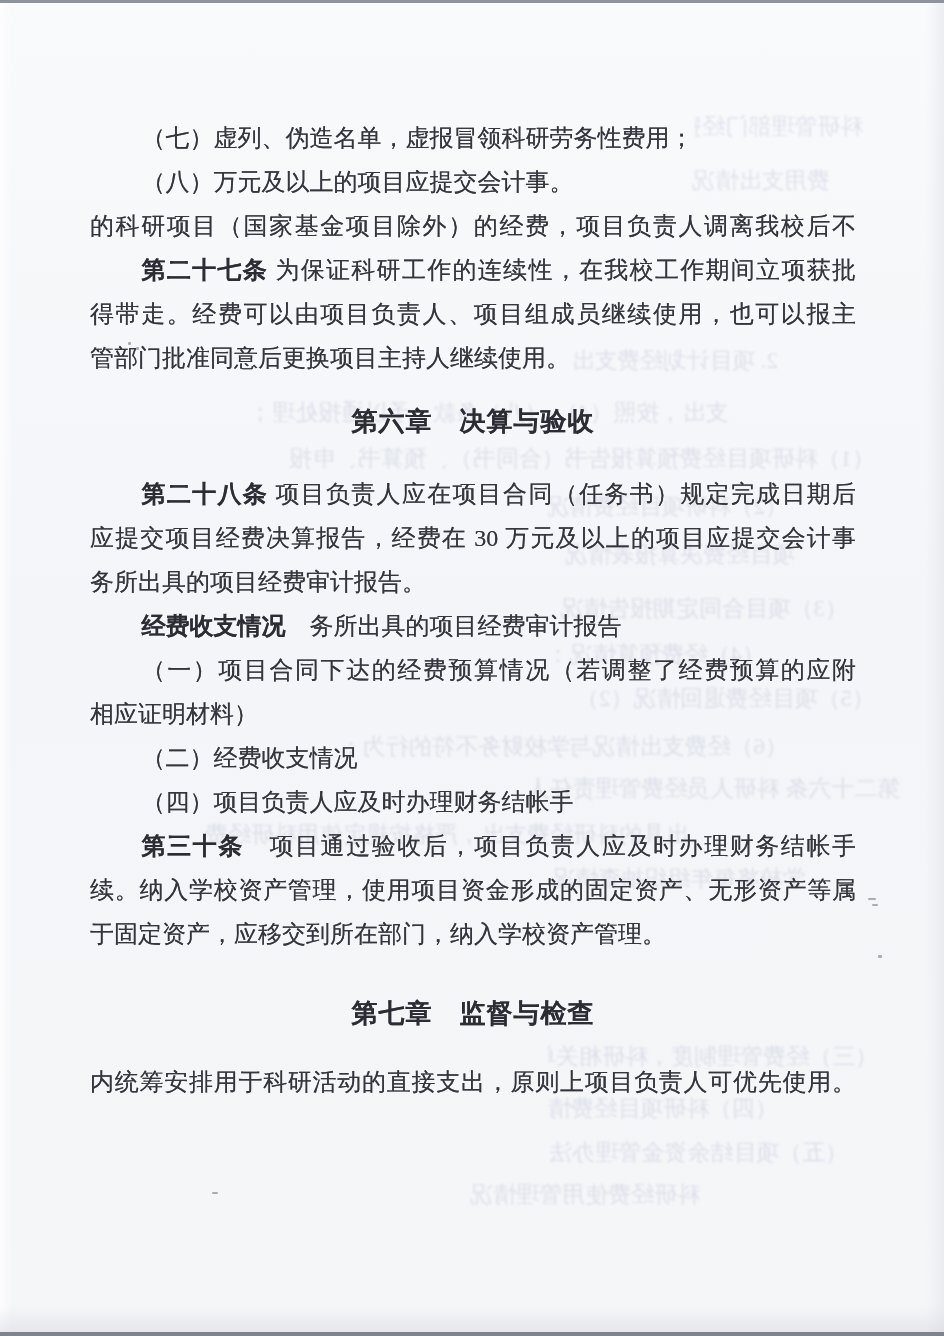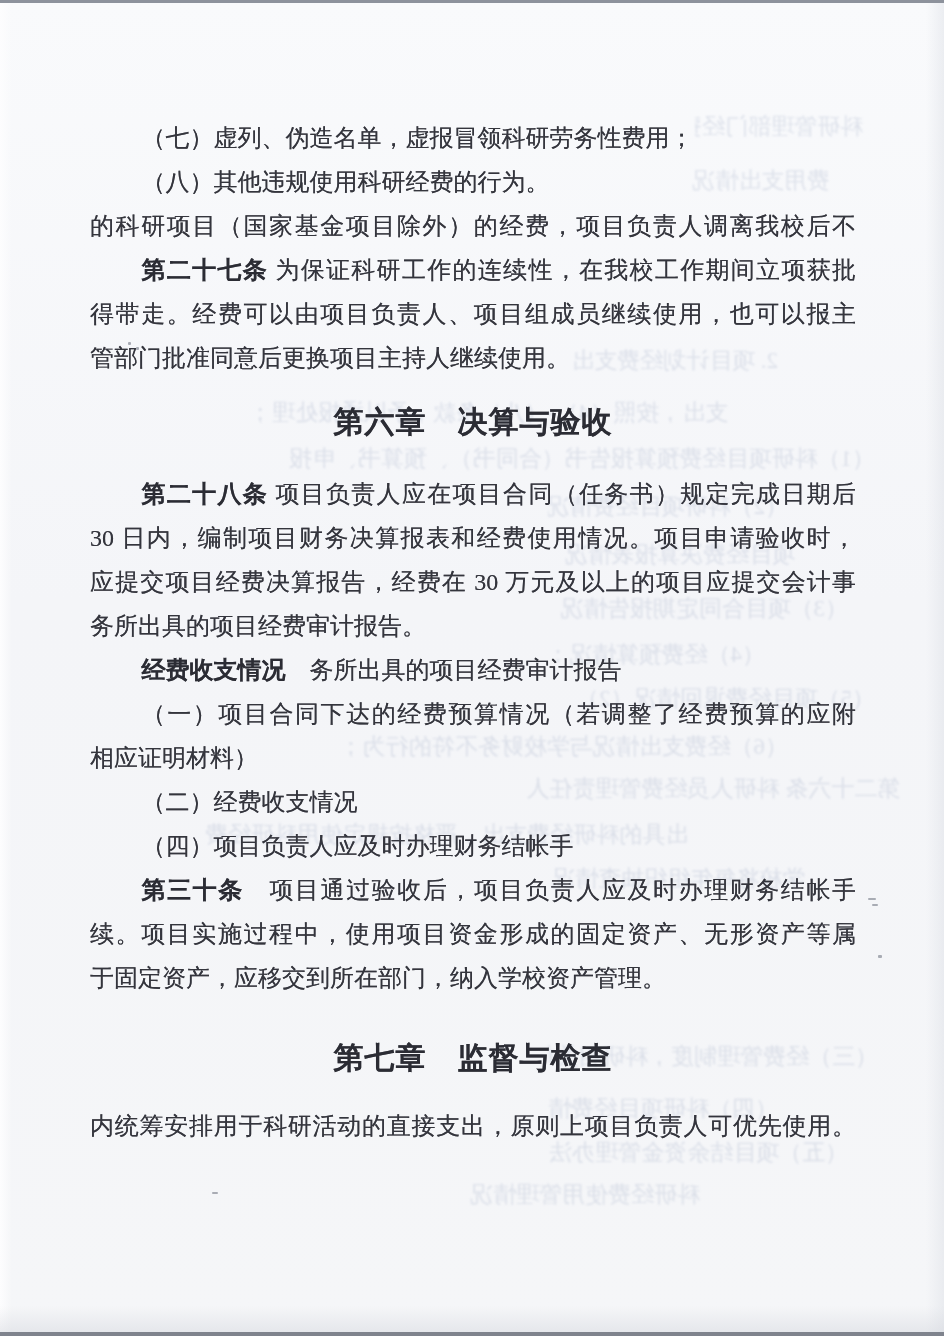--- a/index.html
+++ b/index.html
@@ -33,21 +33,21 @@
     color: #34353d;
     text-align: justify;
     text-shadow: 0 0 0.5px rgba(52,53,61,.75);
   }
   .line { min-height: 44px; }
   .indent { text-indent: 2.15em; }
   .full { text-align-last: justify; }
   .b { font-weight: 700; color: #2b2c34; }
   .heading {
     text-align: center; text-align-last: center; font-weight: 700;
-    font-size: 30px; letter-spacing: 1px; color: #2b2c34;
+    font-size: 26px; letter-spacing: 1px; color: #2b2c34;
   }
   .heading.ch6 { margin: 20px 0 28px 0; }
   .heading.ch7 { margin: 36px 0 24px 0; }
 
   
   .bleed {
     position: absolute; height: 34px;
     transform: scaleX(-1);
     color: #93a0bd; opacity: .26;
     filter: blur(1.1px);
@@ -92,38 +92,37 @@
   <div class="speck" style="left:821px; top:318px; width:7px;  height:2px;"></div>
   <div class="speck" style="left:128px; top:342px; width:3px;  height:3px;"></div>
   <div class="speck" style="left:136px; top:347px; width:3px;  height:3px;"></div>
   <div class="speck" style="left:868px; top:898px; width:8px;  height:2px;"></div>
   <div class="speck" style="left:872px; top:904px; width:6px;  height:2px;"></div>
   <div class="speck" style="left:878px; top:955px; width:4px;  height:3px;"></div>
   <div class="speck" style="left:212px; top:1192px; width:6px; height:2px;"></div>
 
   <div class="content">
     <div class="line indent"><span class="b"></span><span>（七）虚列、伪造名单，虚报冒领科研劳务性费用；</span></div>
-    <div class="line indent"><span class="b"></span><span>（八）其他违规使用科研经费的行为。</span></div>
+    <div class="line indent"><span class="b"></span><span>（八）万元及以上的项目应提交会计事。</span></div>
     <div class="line full"><span class="b"></span><span>的科研项目（国家基金项目除外）的经费，项目负责人调离我校后不</span></div>
     <div class="line indent full"><span class="b">第二十七条</span><span> 为保证科研工作的连续性，在我校工作期间立项获批</span></div>
     <div class="line full"><span class="b"></span><span>得带走。经费可以由项目负责人、项目组成员继续使用，也可以报主</span></div>
     <div class="line"><span class="b"></span><span>管部门批准同意后更换项目主持人继续使用。</span></div>
 
     <div class="heading ch6">第六章　决算与验收</div>
 
     <div class="line indent full"><span class="b">第二十八条</span><span> 项目负责人应在项目合同（任务书）规定完成日期后</span></div>
-    <div class="line full"><span class="b"></span><span>30 日内，编制项目财务决算报表和经费使用情况。项目申请验收时，</span></div>
     <div class="line full"><span class="b"></span><span>应提交项目经费决算报告，经费在 30 万元及以上的项目应提交会计事</span></div>
     <div class="line"><span class="b"></span><span>务所出具的项目经费审计报告。</span></div>
     <div class="line indent"><span class="b">经费收支情况</span><span>　务所出具的项目经费审计报告</span></div>
     <div class="line indent full"><span class="b"></span><span>（一）项目合同下达的经费预算情况（若调整了经费预算的应附</span></div>
     <div class="line"><span class="b"></span><span>相应证明材料）</span></div>
     <div class="line indent"><span class="b"></span><span>（二）经费收支情况</span></div>
     <div class="line indent"><span class="b"></span><span>（四）项目负责人应及时办理财务结帐手</span></div>
     <div class="line indent full"><span class="b">第三十条</span><span>　项目通过验收后，项目负责人应及时办理财务结帐手</span></div>
-    <div class="line full"><span class="b"></span><span>续。项目实施过程中，使用项目资金形成的固定资产、无形资产等属</span></div>
+    <div class="line full"><span class="b"></span><span>续。纳入学校资产管理，使用项目资金形成的固定资产、无形资产等属</span></div>
     <div class="line"><span class="b"></span><span>于固定资产，应移交到所在部门，纳入学校资产管理。</span></div>
 
     <div class="heading ch7">第七章　监督与检查</div>
 
     <div class="line full"><span class="b"></span><span>内统筹安排用于科研活动的直接支出，原则上项目负责人可优先使用。</span></div>
   </div>
 </div>
 
 </body></html>

